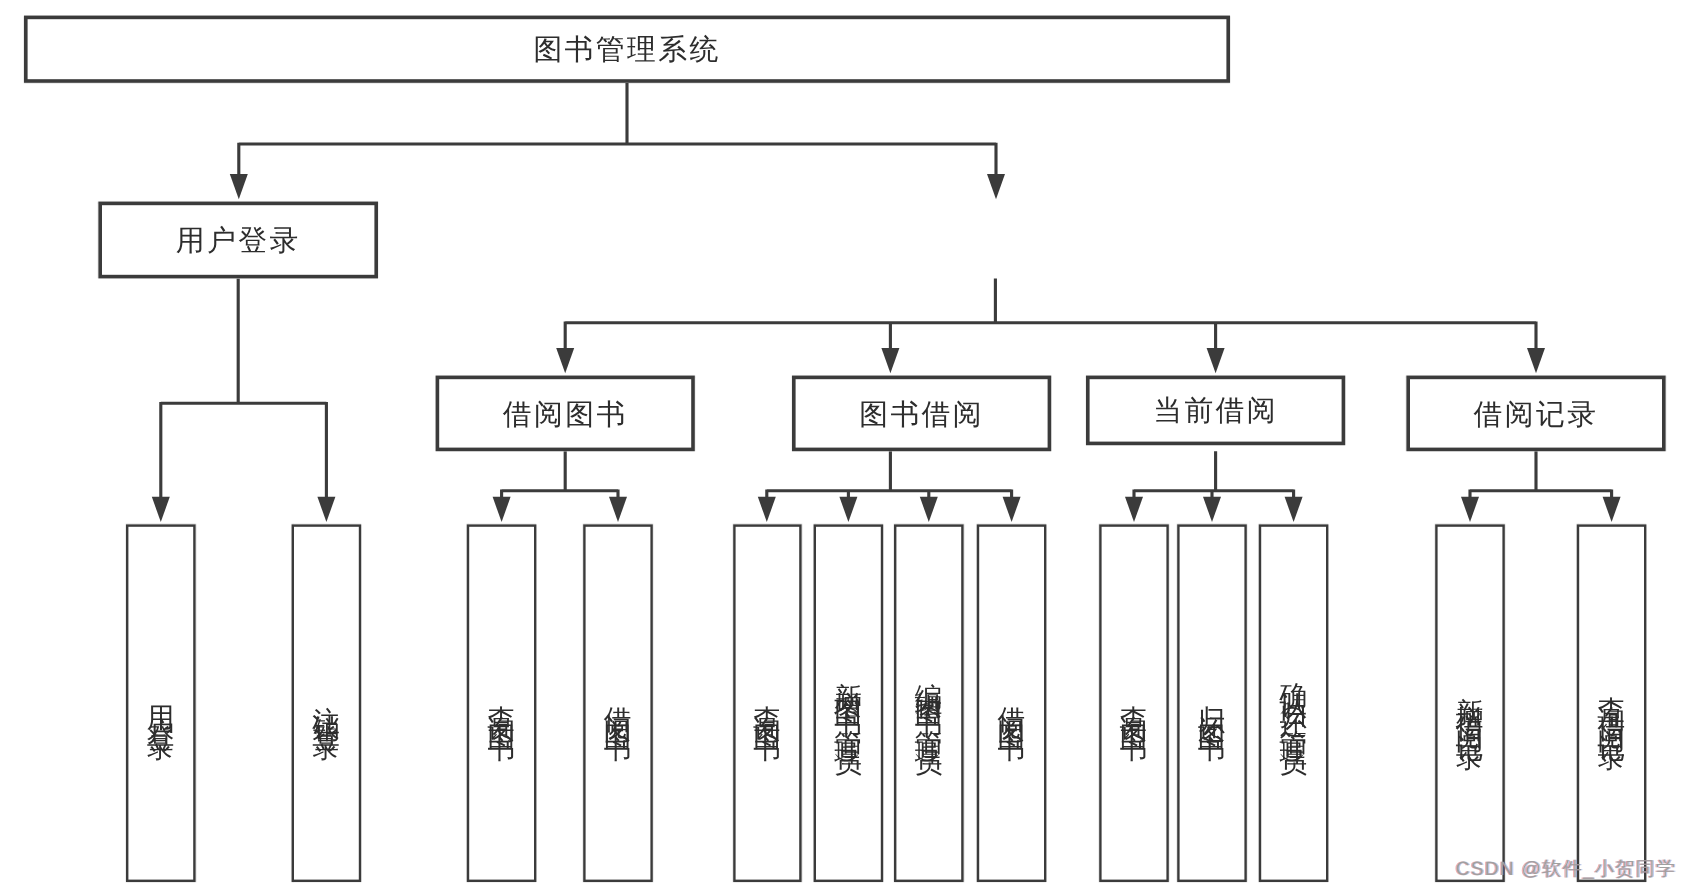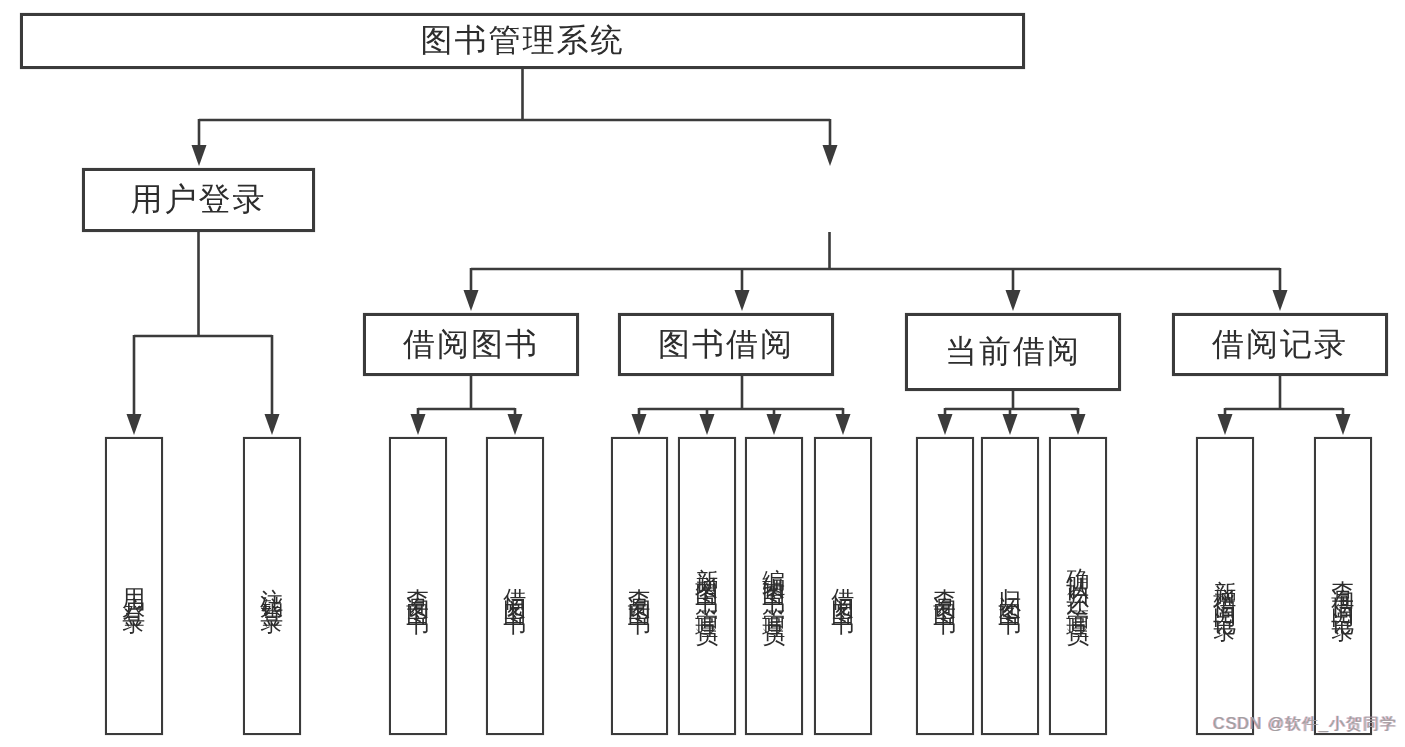--- a/index.html
+++ b/index.html
@@ -27,21 +27,21 @@
     background: #ffffff;
     border: 3px solid #3b3b3b;
     display: flex;
     align-items: center;
     justify-content: center;
     color: #2d2d2d;
     z-index: 2;
     box-shadow: 0 0 1px rgba(60,60,60,0.45);
   }
   .hbox span {
-    font-size: 32px;
+    font-size: 24px;
     letter-spacing: 2px;
     white-space: nowrap;
   }
   .vbox {
     border-width: 2.5px;
   }
   .vbox span {
     writing-mode: vertical-rl;
     text-orientation: mixed;
     font-size: 23px;
@@ -113,24 +113,24 @@
     <span>图书管理系统</span>
   </div>
 
   <div class="box hbox" style="left:82px; top:168px; width:233px; height:64px;">
     <span>用户登录</span>
   </div>
 
   <div class="box hbox" style="left:363px; top:313px; width:216px; height:63px;">
     <span>借阅图书</span>
   </div>
-  <div class="box hbox" style="left:618px; top:313px; width:216px; height:63px;">
+  <div class="box hbox" style="left:660px; top:313px; width:216px; height:63px;">
     <span>图书借阅</span>
   </div>
-  <div class="box hbox" style="left:905px; top:313px; width:216px; height:78px;">
+  <div class="box hbox" style="left:905px; top:313px; width:216px; height:58px;">
     <span>当前借阅</span>
   </div>
   <div class="box hbox" style="left:1172px; top:313px; width:216px; height:63px;">
     <span>借阅记录</span>
   </div>
 
   <div class="box vbox" style="left:105px; top:437px; width:58px; height:298px;">
     <span>用户登录</span>
   </div>
   <div class="box vbox" style="left:243px; top:437px; width:58px; height:298px;">

